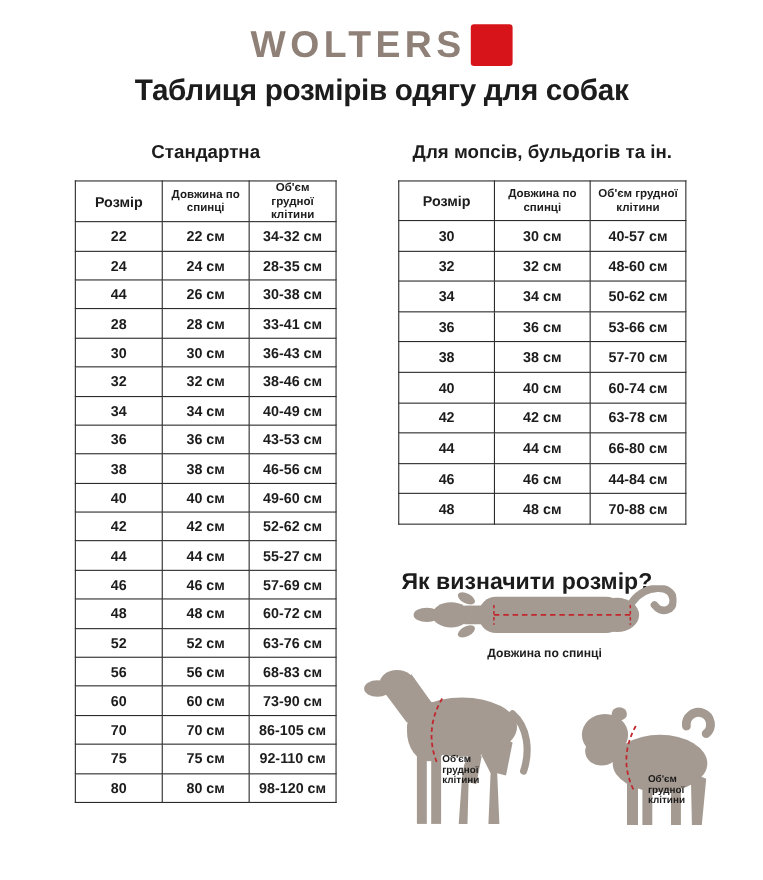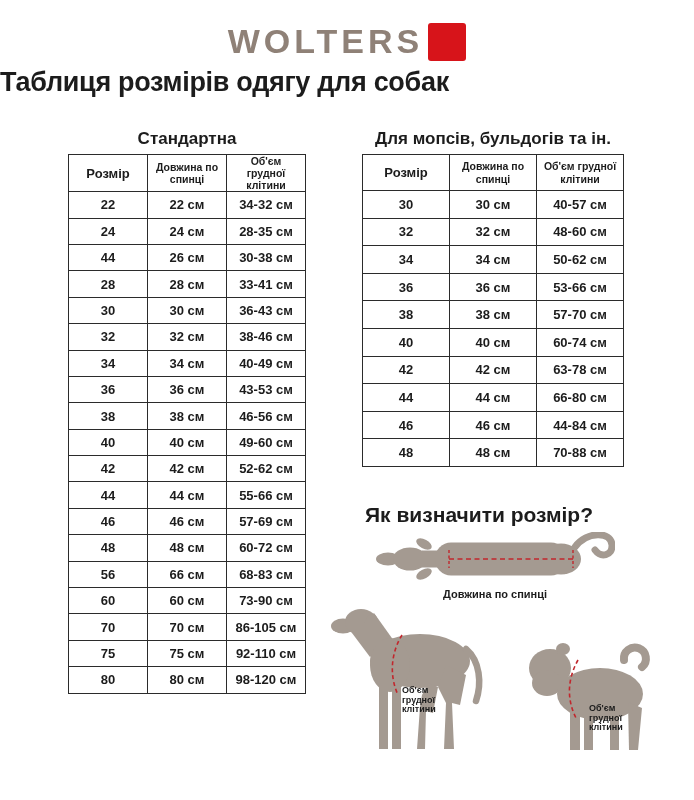--- a/index.html
+++ b/index.html
@@ -5,57 +5,57 @@
   * { margin:0; padding:0; box-sizing:border-box; }
   html,body { background:#ffffff; }
   .page {
     position:relative; width:694px; height:800px; background:#fff;
     font-family:"Liberation Sans", sans-serif; color:var(--text,#1c1c1c);
     overflow:hidden;
   }
   
   .logo-row {
     position:absolute; top:22px; left:0; width:100%;
-    display:flex; justify-content:center; align-items:center; gap:5px;
+    display:flex; justify-content:center; align-items:flex-start; gap:5px;
   }
   .logo-text {
     font-size:34px; font-weight:bold; letter-spacing:4px;
     color:var(--brand-taupe,#8f8177);
   }
   .logo-square {
     width:38px; height:38px; border-radius:3px;
     background:var(--brand-red,#d7141a);
   }
   .page-title {
     position:absolute; top:67px; left:0; width:100%;
-    text-align:left; font-size:27px; font-weight:bold; letter-spacing:-0.3px;
+    text-align:center; font-size:27px; font-weight:bold; letter-spacing:-0.3px;
   }
   
   .col { position:absolute; top:129px; }
   .col-left  { left:68px;  width:238px; }
   .col-right { left:362px; width:262px; }
   .table-title {
-    text-align:center; font-size:17px; font-weight:bold; margin-bottom:5px;
+    text-align:center; font-size:17px; font-weight:bold; margin-bottom:15px;
     white-space:nowrap;
   }
   table.size-table {
     width:100%; border-collapse:collapse; table-layout:fixed;
   }
   table.size-table th, table.size-table td {
     border:1px solid var(--table-border,#2b2b2b);
     text-align:center; vertical-align:middle; font-weight:bold;
   }
   table.size-table th { height:36px; font-size:13px; }
   table.size-table th.small { font-size:10.5px; line-height:1.15; padding:0 3px; }
   table.size-table td { font-size:13px; }
   .std td { height:26.4px; }
   .pug td { height:27.6px; }
   
   .guide-heading {
-    position:absolute; left:355px; top:503px; width:248px;
+    position:absolute; left:355px; top:517px; width:248px;
     text-align:center; font-size:21px; font-weight:bold; white-space:nowrap;
   }
   .svg-abs { position:absolute; }
   .sil        { fill:var(--silhouette,#a49a91); }
   .sil-stroke { stroke:var(--silhouette,#a49a91); fill:none; }
   .dash       { stroke:var(--dash-red,#c1272d); fill:none; }
   .back-length-label {
     position:absolute; left:375px; top:588px; width:240px;
     text-align:center; font-size:11px; font-weight:bold;
   }
@@ -140,35 +140,40 @@
             <td>49-60 см</td>
           </tr>
           <tr>
             <td>42</td>
             <td>42 см</td>
             <td>52-62 см</td>
           </tr>
           <tr>
             <td>44</td>
             <td>44 см</td>
-            <td>55-66 см</td>
+            <td>55-27 см</td>
           </tr>
           <tr>
             <td>46</td>
             <td>46 см</td>
             <td>57-69 см</td>
           </tr>
           <tr>
             <td>48</td>
             <td>48 см</td>
             <td>60-72 см</td>
           </tr>
           <tr>
+            <td>52</td>
+            <td>52 см</td>
+            <td>63-76 см</td>
+          </tr>
+          <tr>
             <td>56</td>
-            <td>66 см</td>
+            <td>56 см</td>
             <td>68-83 см</td>
           </tr>
           <tr>
             <td>60</td>
             <td>60 см</td>
             <td>73-90 см</td>
           </tr>
           <tr>
             <td>70</td>
             <td>70 см</td>

